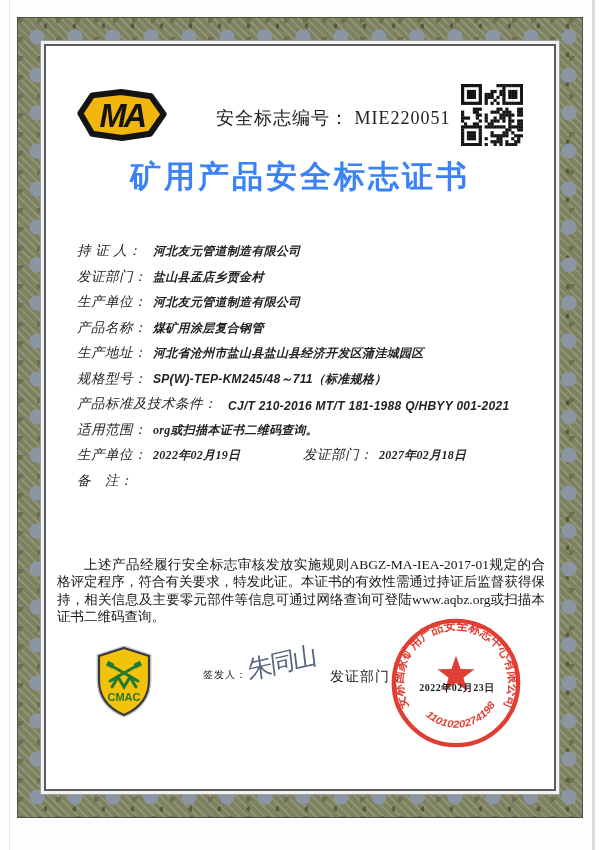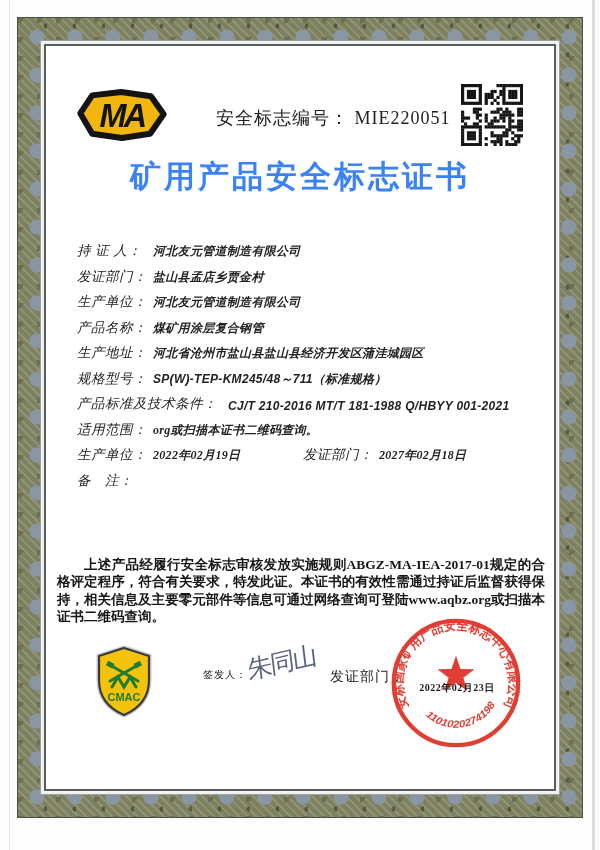--- a/index.html
+++ b/index.html
@@ -31,21 +31,21 @@
   .fields{position:absolute;left:77px;top:245px;width:470px;}
   .row{display:flex;align-items:flex-end;height:15px;margin-bottom:10.5px;white-space:nowrap;font-style:italic;}
   .lbl{font-family:"Liberation Sans","DejaVu Sans",sans-serif;font-size:13.5px;color:#1c1c1c;
        width:76px;flex:0 0 auto;letter-spacing:.5px;}
   .lbl.wide{width:151px;}
   .val{font-size:12px;font-weight:700;color:#222;letter-spacing:.3px;}
   .val.mono{font-family:"Liberation Sans","DejaVu Sans",sans-serif;font-weight:700;}
   .val.w150{width:150px;flex:0 0 auto;margin-top:46px;}
 
   .statement{position:absolute;left:57px;top:556px;width:488px;font-size:13.5px;line-height:17.3px;
-    font-weight:700;text-align:justify;text-indent:27px;color:#161616;word-break:break-all;}
+    font-weight:400;text-align:justify;text-indent:27px;color:#161616;word-break:break-all;}
 
   .cmac-logo{position:absolute;left:92px;top:645px;width:64px;height:76px;}
   .signer{position:absolute;left:203px;top:668px;font-family:"Liberation Sans","DejaVu Sans",sans-serif;
     font-size:10px;letter-spacing:1px;}
   .signature{position:absolute;left:247px;top:646px;font-size:25px;color:rgba(48,60,95,.8);
     transform:rotate(-13deg) skewX(-6deg);letter-spacing:-2px;}
   .dept{position:absolute;left:330px;top:668px;font-family:"Liberation Sans","DejaVu Sans",sans-serif;
     font-size:14px;letter-spacing:1px;}
   .seal{position:absolute;left:388px;top:615px;width:136px;height:136px;}
   .seal-date{position:absolute;left:396px;top:681px;width:122px;text-align:center;

